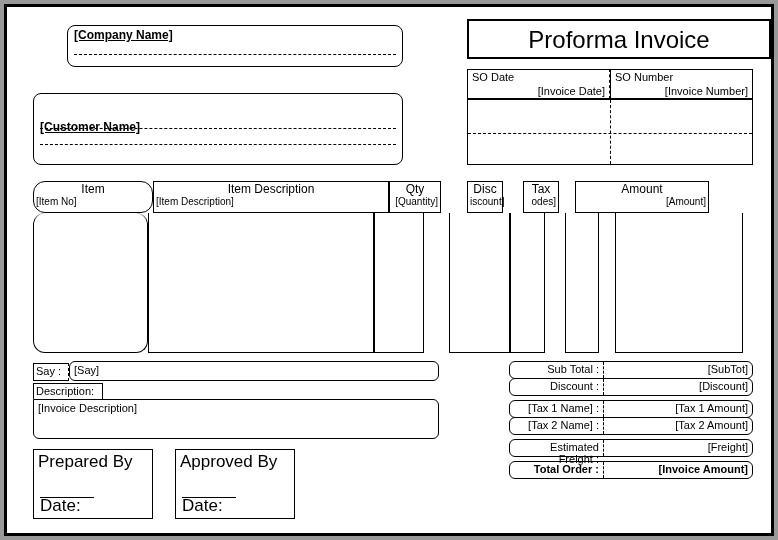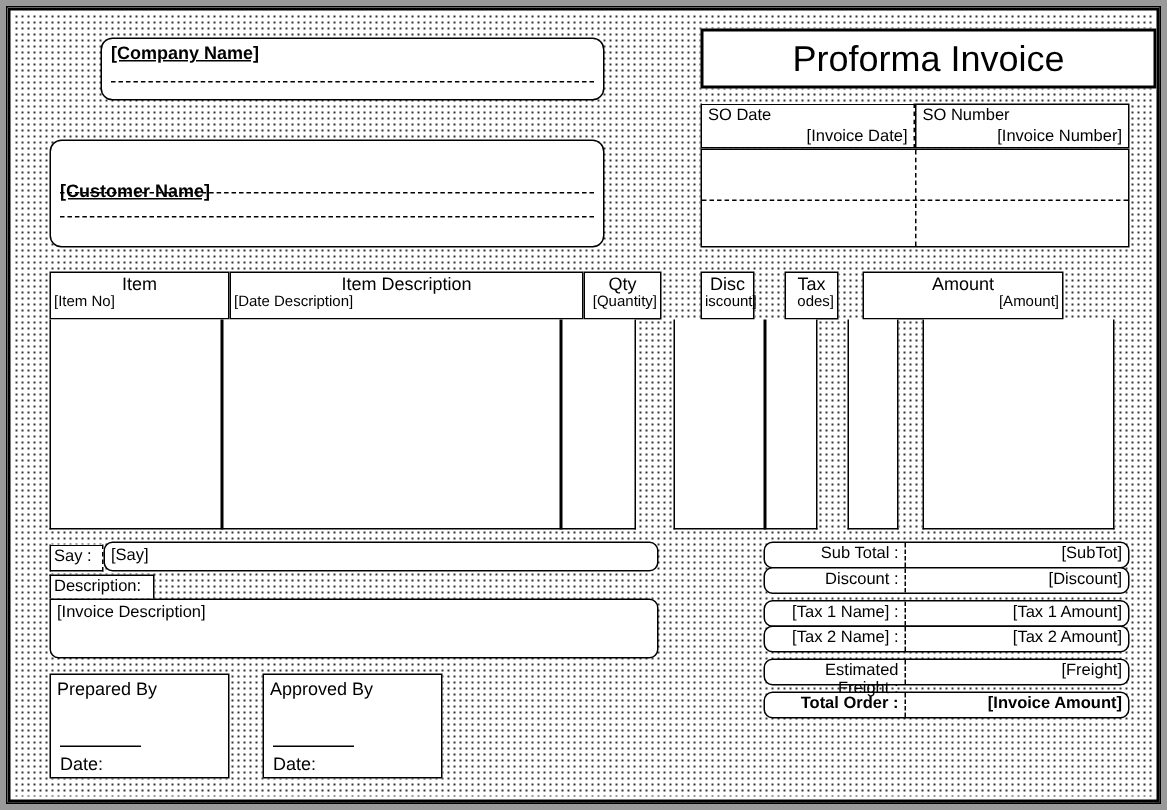--- a/index.html
+++ b/index.html
@@ -83,21 +83,21 @@
 
   
   .tbl-hdr {
     position: absolute; left: 28px; top: 176px; right: 30px; height: 32px;
     display: flex;
   }
   .tbl-hdr .col {
     border: 1px solid #000; background: #fff; position: relative;
     display: flex; flex-direction: column;
   }
-  .col-item { width: 120px; }
+  .col-item { width: 120px; border-radius: 12px; }
   .col-desc { width: 236px; }
   .col-qty  { width: 52px; }
   .gap1     { width: 26px; border: none !important; background: transparent !important; }
   .col-up   { width: 64px; }
   .col-disc { width: 36px; }
   .col-tax  { width: 36px; margin-left: 20px; }
   .gap2     { width: 16px; border: none !important; background: transparent !important; }
   .col-amt  { width: 134px; }
   .col .h1 { text-align: center; font-size: 12px; }
   .col .h2 { font-size: 10px; padding: 0 2px; display:flex; justify-content:space-between;}
@@ -121,21 +121,21 @@
   
   .sum-box  { position:absolute; left:504px; top:356px; width:244px; }
   .sum-row  { display:flex; border:1px solid #000; background:#fff; border-radius:6px; margin-bottom:0px; height:18px; }
   .sum-row.tight { margin-top:-1px; }
   .sum-row .lbl { flex:1; text-align:right; padding:1px 4px; border-right:1px dashed #000; font-size:11px;}
   .sum-row .val { width:100px; text-align:right; padding:1px 4px; font-size:11px;margin-left:48px;}
   .sum-row.bold .lbl, .sum-row.bold .val { font-weight:bold; }
   .sum-gap { height:4px; }
 
   
-  .sig { position:absolute; top:444px; width:120px; height:70px; border:1px solid #000; background:#fff; padding:2px 4px; font-size:12px;}
+  .sig { position:absolute; top:444px; width:120px; height:70px; border:1px solid #000; background:#fff; padding:2px 4px; font-size:17px;}
   .sig1 { left:28px; }
   .sig2 { left:170px; }
   .sig .line { position:absolute; left:6px; right:58px; bottom:20px; border-top:1px solid #000;}
   .sig .datelbl { position:absolute; left:6px; bottom:2px; }
 </style>
 </head>
 <body>
 
 <div class="canvas">
   <div class="page-frame">
@@ -171,21 +171,21 @@
     <div class="tbl-hdr">
       <div class="col col-item">
           <div class="h1">Item</div>
           <div class="h2">
             <span class="l">[Item No]</span>
           </div>
         </div>
       <div class="col col-desc">
           <div class="h1">Item Description</div>
           <div class="h2">
-            <span class="l">[Date Description]</span>
+            <span class="l">[Item Description]</span>
           </div>
         </div>
       <div class="col col-qty">
           <div class="h1">Qty</div>
           <div class="h2">
             <span class="r">[Quantity]</span>
           </div>
         </div>
       <div class="col gap1"></div>
       <div class="col col-disc">

